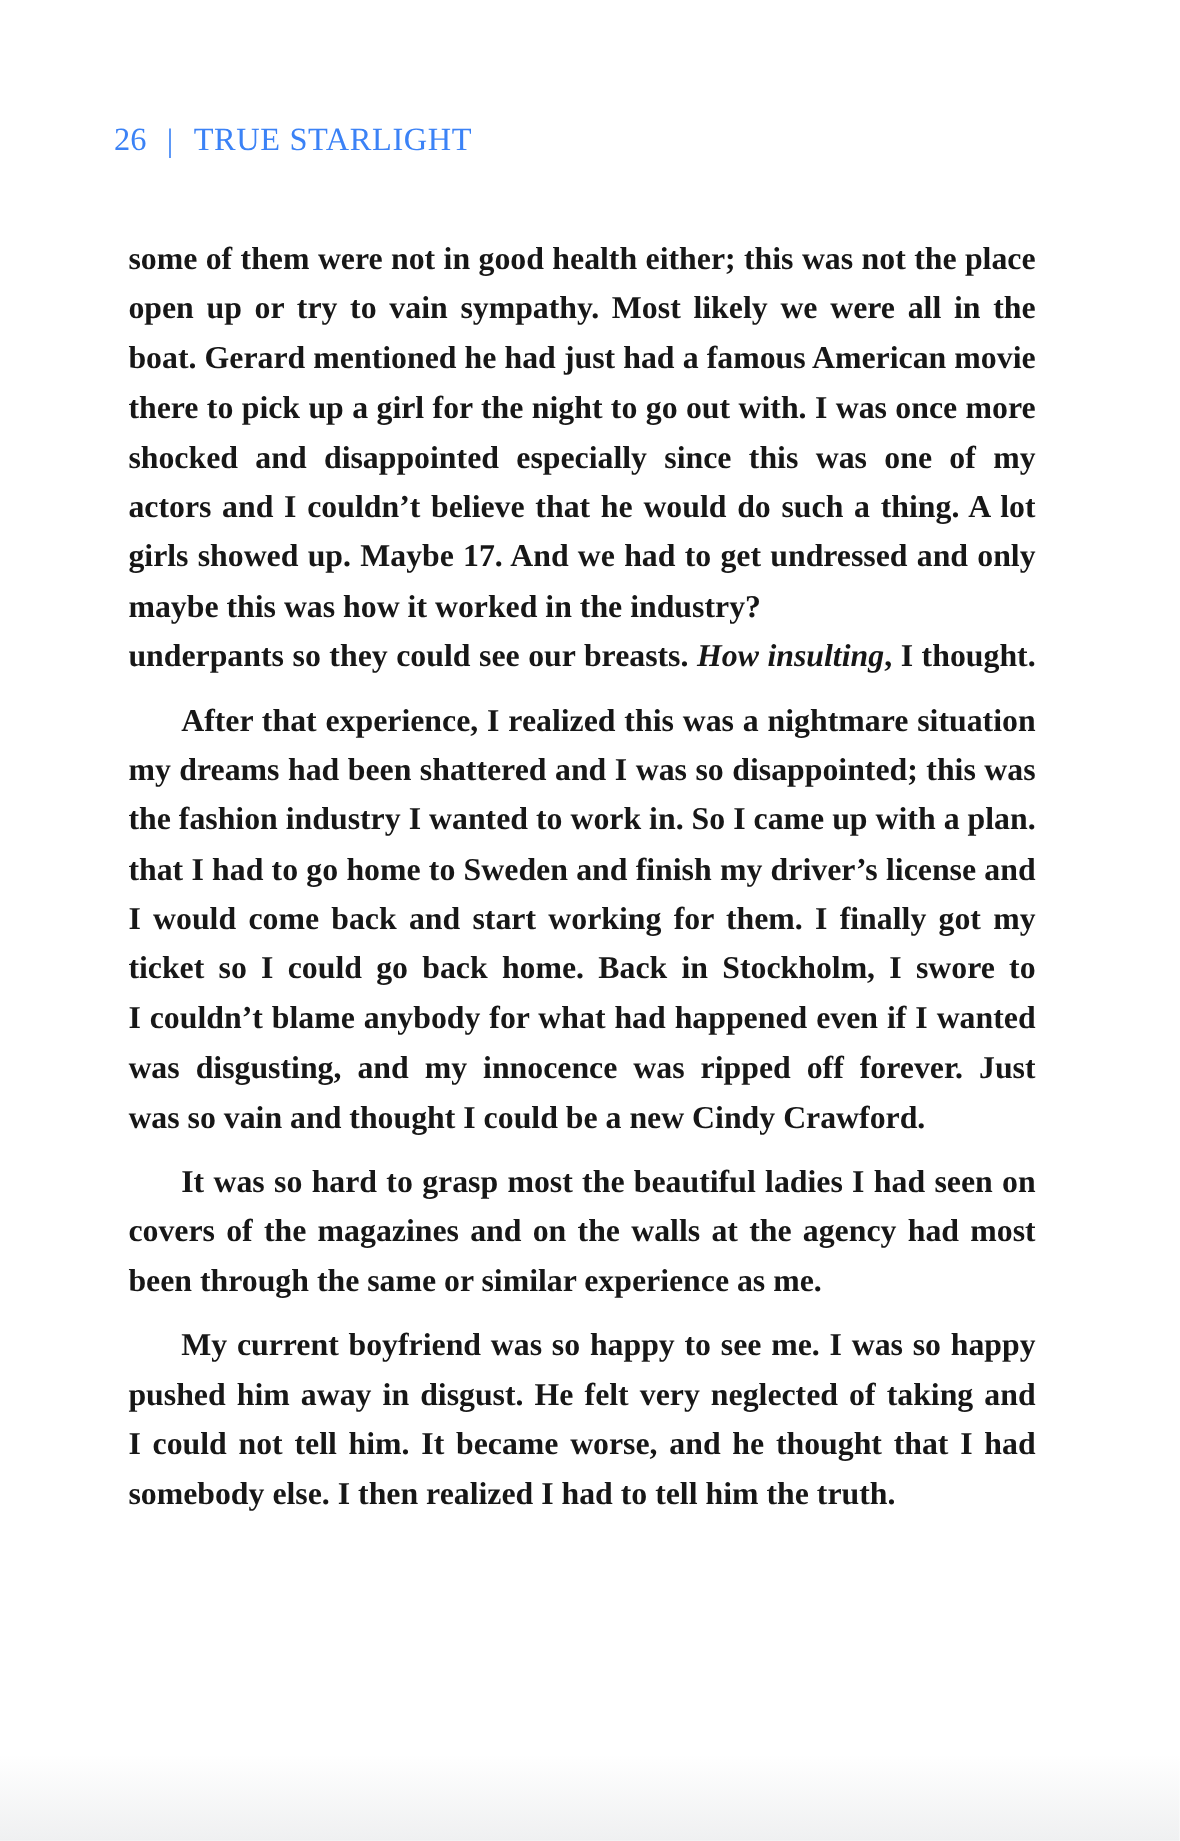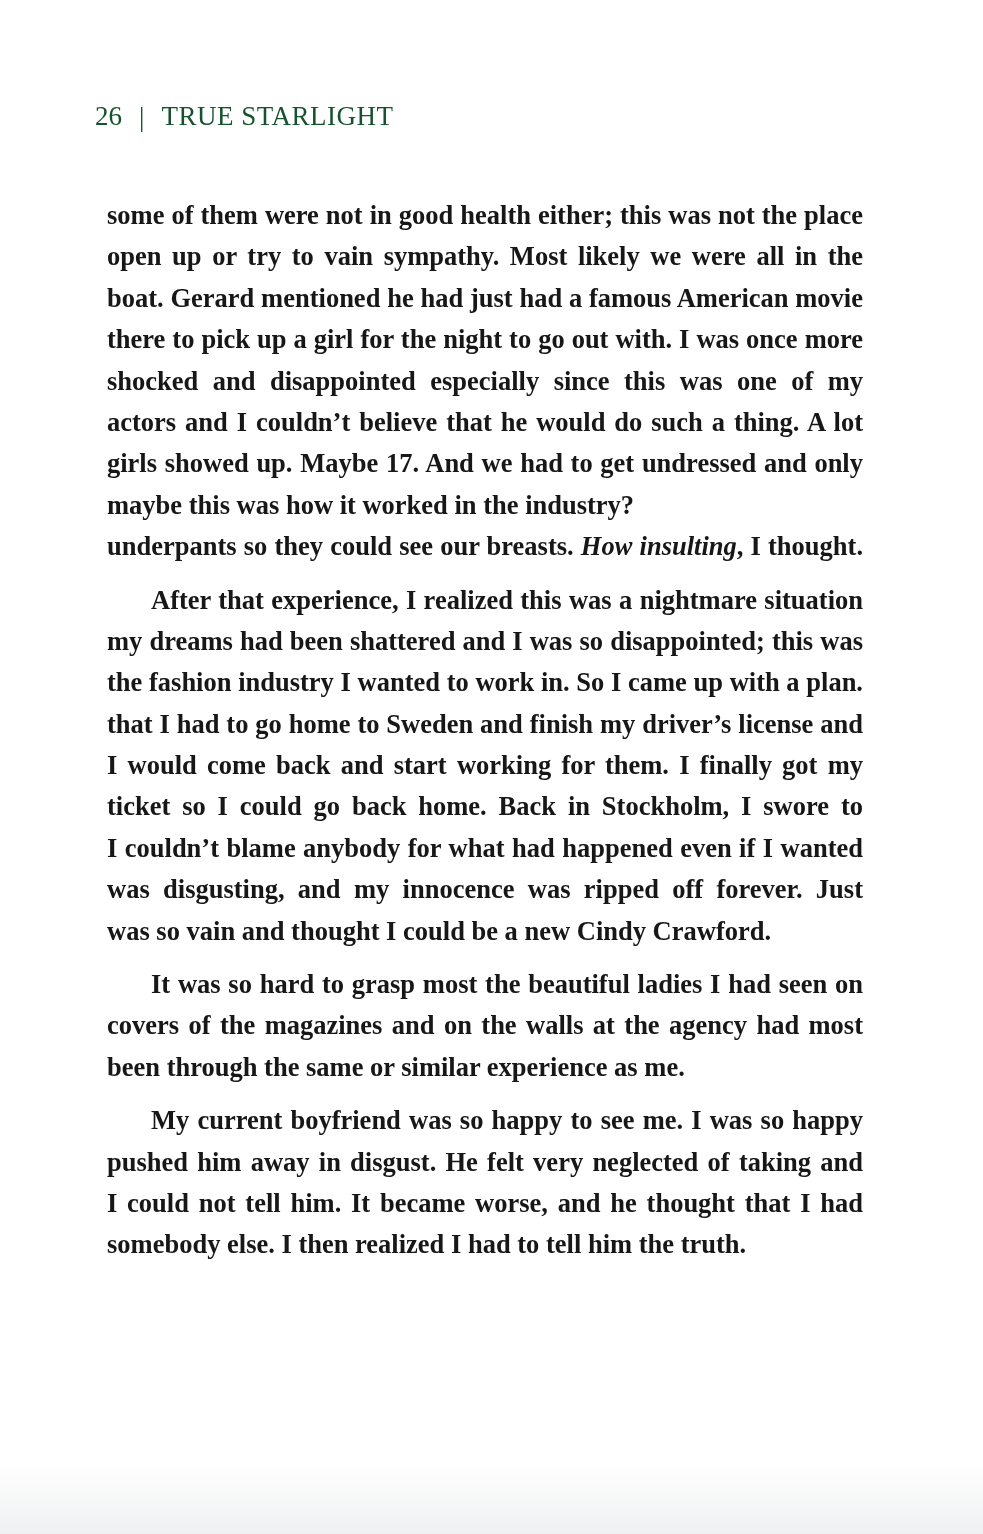--- a/index.html
+++ b/index.html
@@ -15,21 +15,21 @@
     font-family: "Liberation Serif", "DejaVu Serif", serif;
     overflow: hidden;
   }
   .page-header {
     position: absolute;
     left: 95px;
     top: 103px;
     font-size: 27px;
     line-height: 1;
     white-space: nowrap;
-    color: #14532d;
+    color: #3b82f6;
   }
   .header-separator {
     display: inline-block;
     margin: 0 17px;
     font-weight: 400;
     transform: translateY(1px);
   }
   .book-title {
     letter-spacing: 0.5px;
   }

